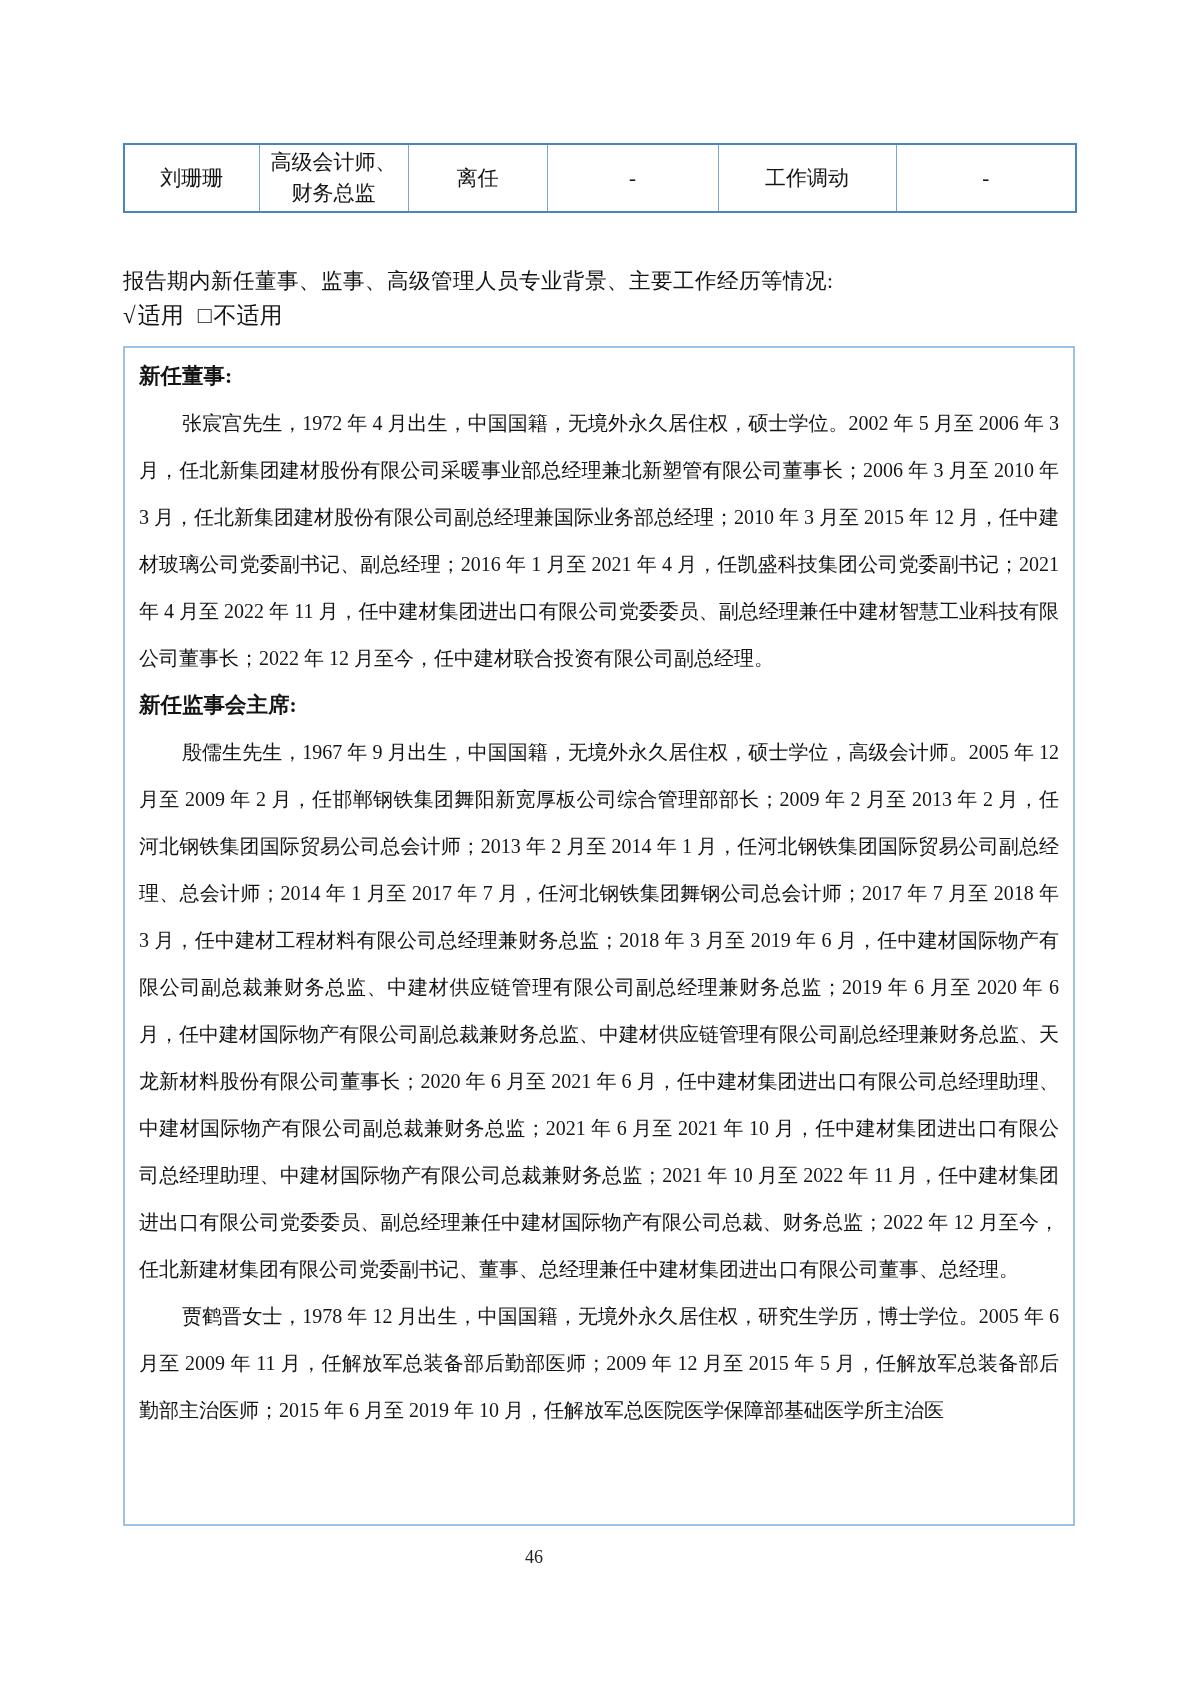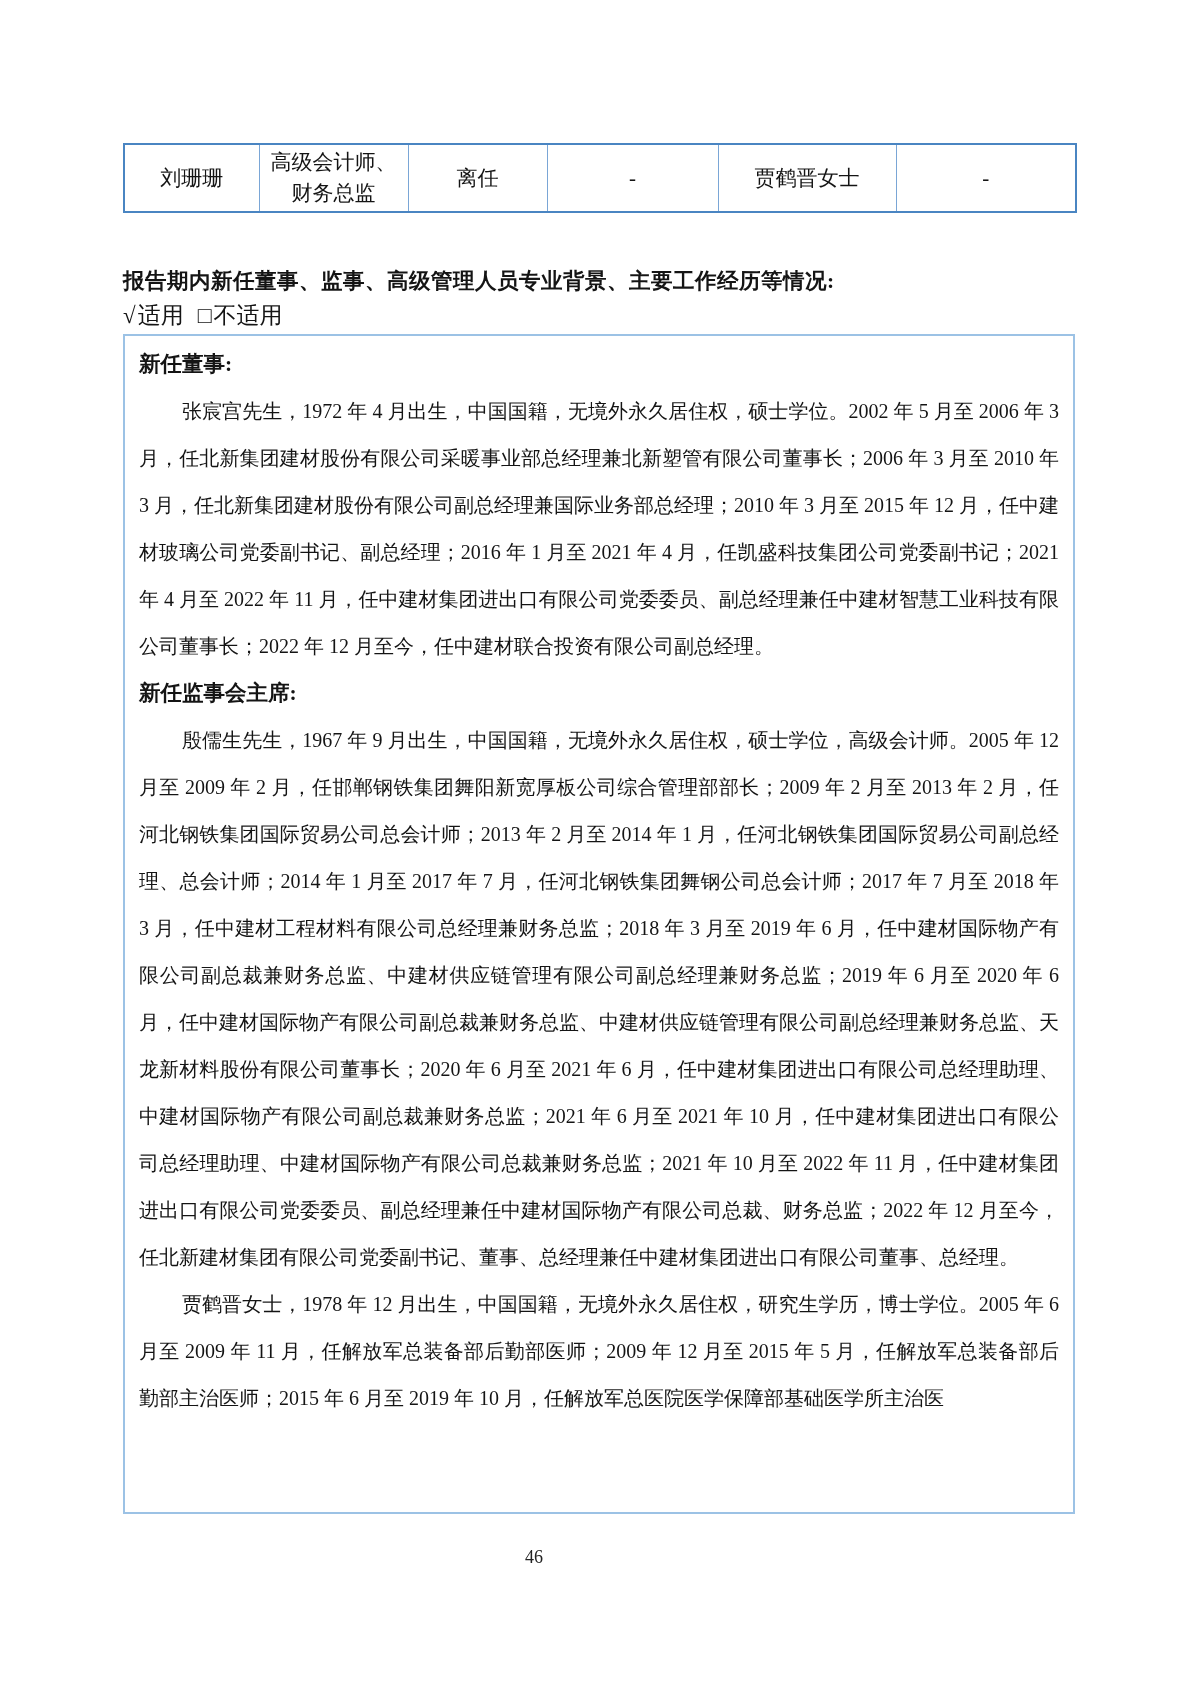--- a/index.html
+++ b/index.html
@@ -39,34 +39,34 @@
     line-height: 31px;
     padding: 2px 6px;
     height: 60px;
     word-break: break-all;
   }
 
   .section-heading {
     margin-top: 54px;
     font-size: 21.5px;
     line-height: 29px;
-    font-weight: bold;
+    font-weight: normal;
     letter-spacing: 0.5px;
   }
   .applicability {
     margin-top: 5px;
     font-size: 23px;
     line-height: 29px;
   }
   .applicability .glyph { margin-right: 2px; }
   .applicability .gap { display: inline-block; width: 14px; }
 
   .text-box {
     box-sizing: border-box;
-    margin-top: 4px;
+    margin-top: 16px;
     width: 952px;
     height: 1180px;
     border: 2px solid #9cc2e5;
     padding: 5px 14px 8px 14px;
     overflow: hidden;
   }
   .sec-title {
     font-size: 21.5px;
     line-height: 47px;
     font-weight: bold;
@@ -105,21 +105,21 @@
         <col style="width:171px">
         <col style="width:178px">
         <col style="width:180px">
       </colgroup>
       <tbody>
         <tr>
           <td>刘珊珊</td>
           <td>高级会计师、财务总监</td>
           <td>离任</td>
           <td>-</td>
-          <td>贾鹤晋女士</td>
+          <td>工作调动</td>
           <td>-</td>
         </tr>
       </tbody>
     </table>
 
     <div class="section-heading">报告期内新任董事、监事、高级管理人员专业背景、主要工作经历等情况:</div>
 
     <div class="applicability">
       <span class="glyph">√</span><span>适用</span><span class="gap"></span><span class="glyph">□</span><span>不适用</span>
     </div>

